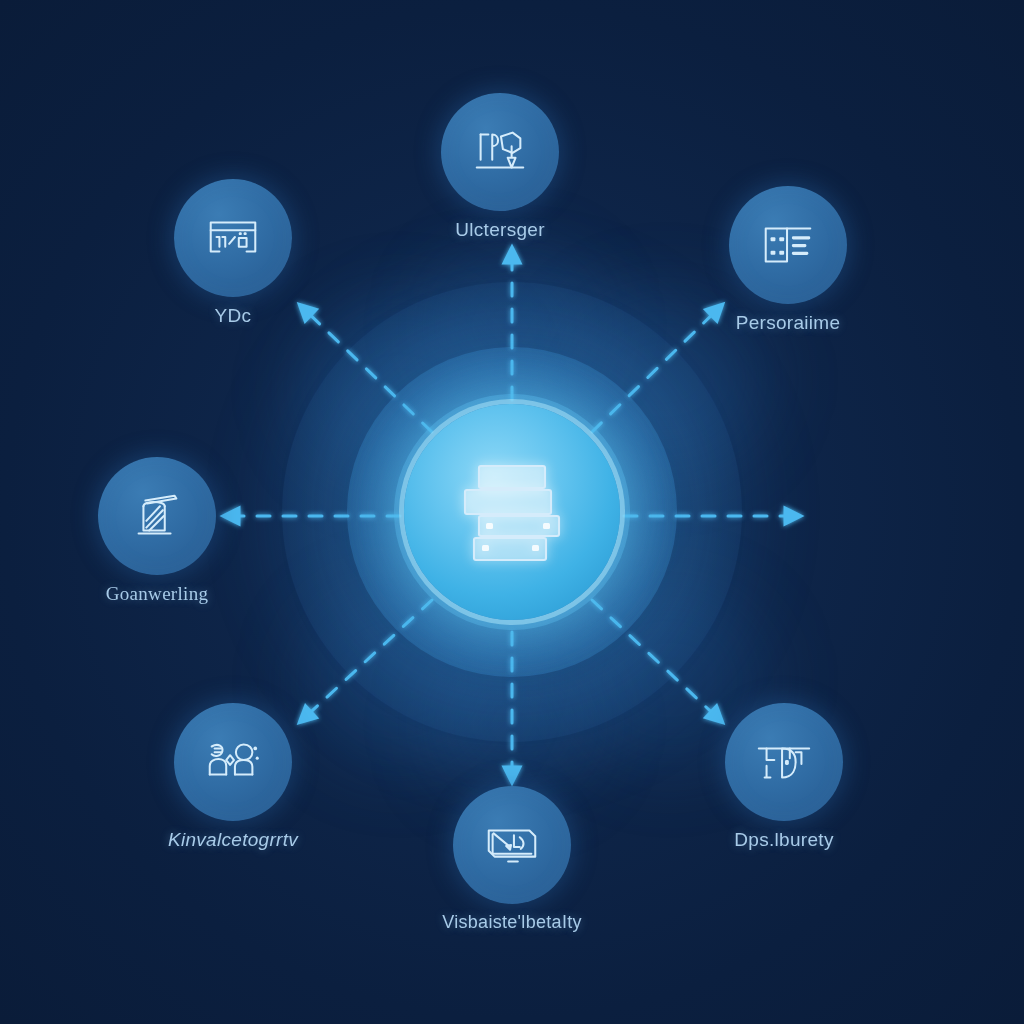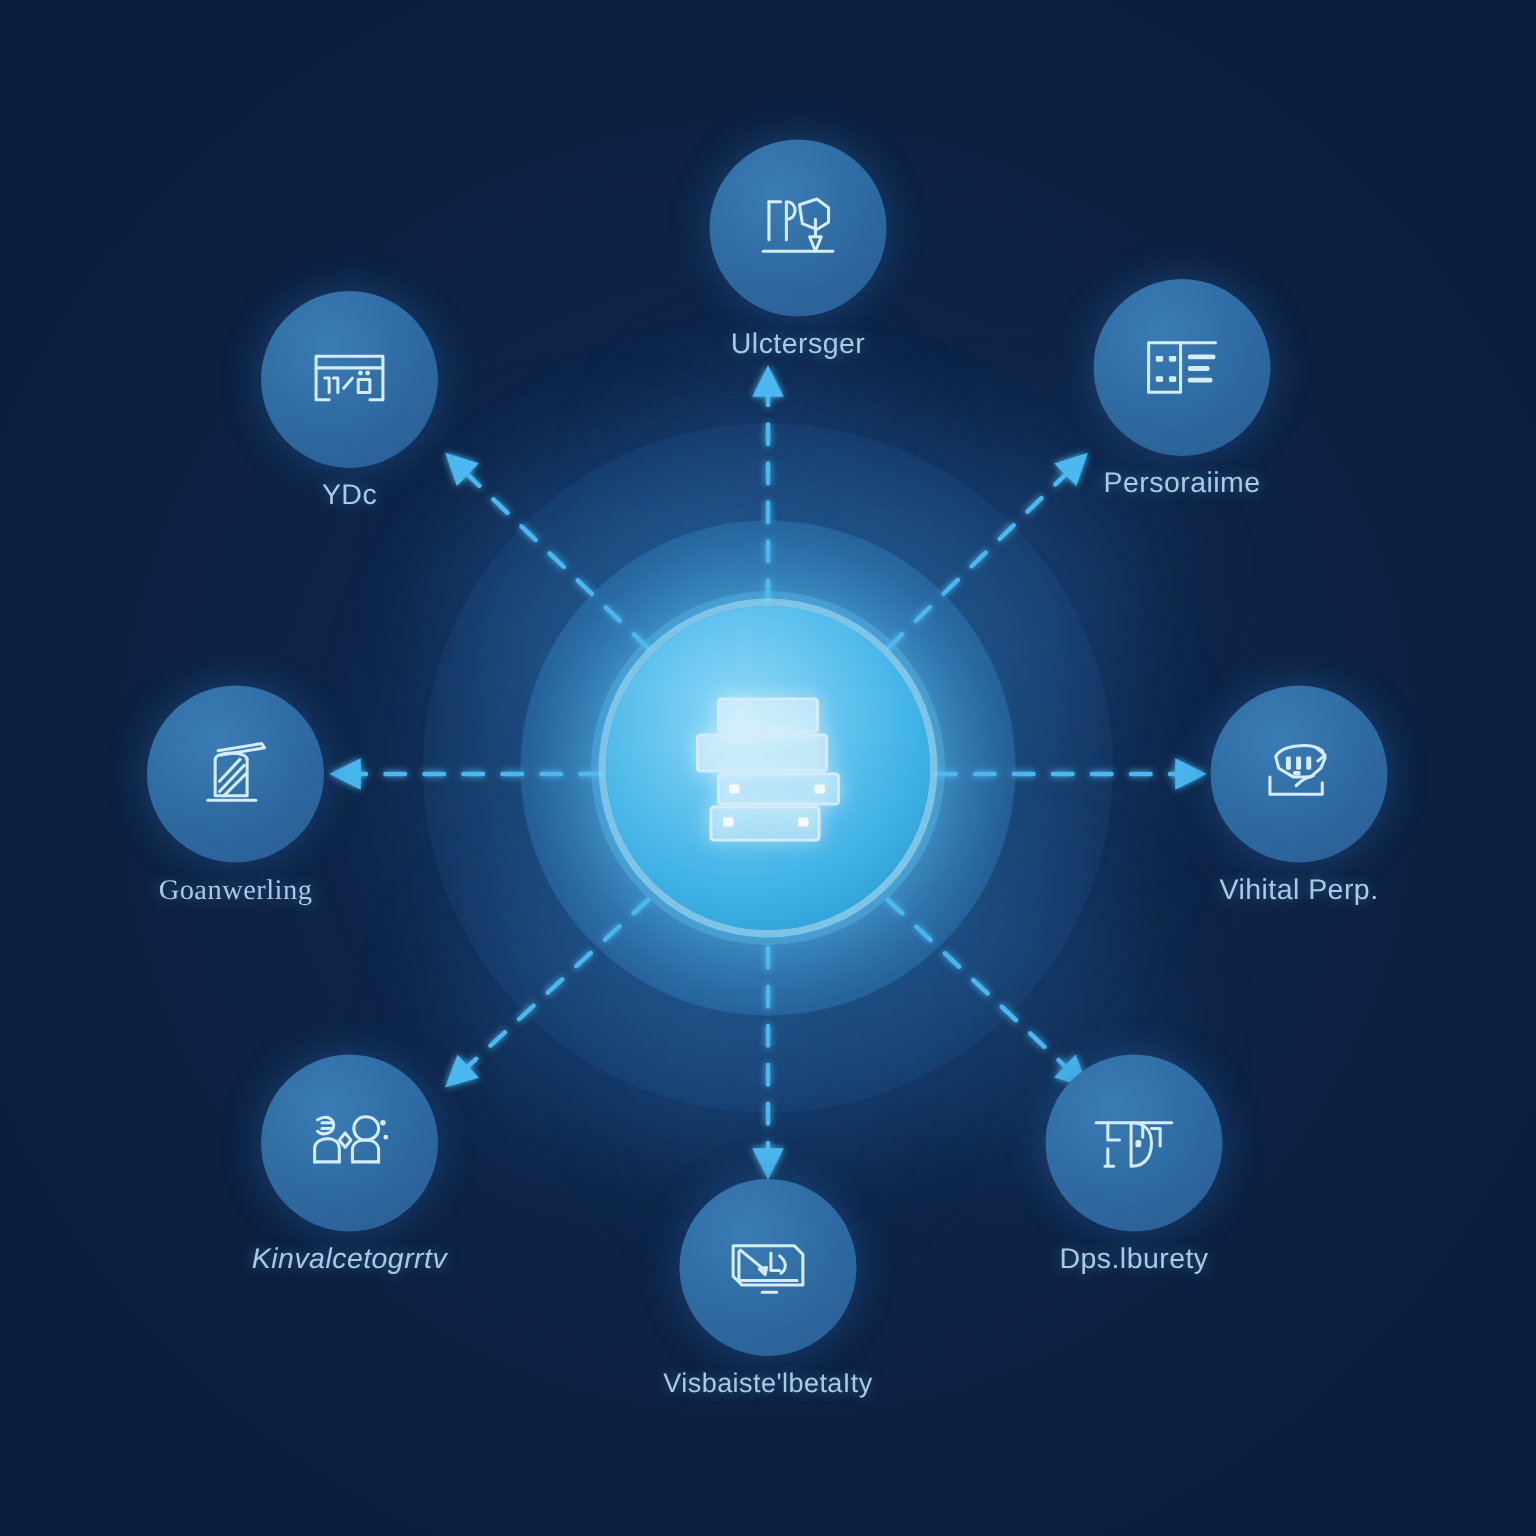--- a/index.html
+++ b/index.html
@@ -180,21 +180,21 @@
       </g>
       <g fill="rgba(255,255,255,0.85)">
         <rect x="38" y="75" width="7" height="6" rx="1.5"></rect>
         <rect x="95" y="75" width="7" height="6" rx="1.5"></rect>
         <rect x="34" y="97" width="7" height="6" rx="1.5"></rect>
         <rect x="84" y="97" width="7" height="6" rx="1.5"></rect>
       </g>
     </svg>
   </div>
 
-  <div class="node" style="left:532px;top:152px;">
+  <div class="node" style="left:500px;top:152px;">
     <div class="node-circle">
       <svg class="node-icon" viewBox="0 0 64 64">
         <g class="ico">
           <path d="M12 14 L12 40"></path>
           <path d="M12 14 L20 14"></path>
           <path d="M24 14 L24 40 M24 14 C32 14 32 26 24 26"></path>
           <path d="M33 16 L45 12 L53 18 L53 28 L45 33 L35 29 Z"></path>
           <path d="M44 26 L44 38 M40 38 L48 38 L44 48 Z"></path>
           <path d="M8 48 L56 48"></path>
         </g>
@@ -217,41 +217,22 @@
           <rect x="23" y="38" width="5" height="4" rx="1"></rect>
           <rect x="36" y="23" width="19" height="3.4" rx="1.5"></rect>
           <rect x="36" y="31" width="15" height="3.4" rx="1.5"></rect>
           <rect x="36" y="39" width="17" height="3.4" rx="1.5"></rect>
         </g>
       </svg>
     </div>
     <div class="node-label">Persoraiime</div>
   </div>
 
-  <div class="node" style="left:866px;top:516px;">
-    <div class="node-circle">
-      <svg class="node-icon" viewBox="0 0 64 64">
-        <g class="ico">
-          <path d="M16 20 C20 12 40 10 48 16 L50 21 L47 28 L40 34 L28 34 L18 28 Z"></path>
-          <path d="M12 34 L12 46 L48 46 L48 38"></path>
-          <path d="M44 14 L50 19 L45 23"></path>
-          <path d="M30 40 C34 36 38 34 42 33"></path>
-        </g>
-        <g class="ico-f">
-          <rect x="23" y="20" width="3.4" height="9" rx="1"></rect>
-          <rect x="30" y="20" width="3.4" height="9" rx="1"></rect>
-          <rect x="37" y="20" width="3.4" height="9" rx="1"></rect>
-          <rect x="28" y="30" width="5" height="3" rx="1"></rect>
-        </g>
-      </svg>
-    </div>
-    <div class="node-label">Vihital Perp.</div>
-  </div>
-
-  <div class="node" style="left:756px;top:762px;text-align:right;">
+
+  <div class="node" style="left:784px;top:762px;text-align:right;">
     <div class="node-circle">
       <svg class="node-icon" viewBox="0 0 64 64">
         <g class="ico">
           <path d="M6 18 L58 18"></path>
           <path d="M14 18 L14 30 M14 30 L22 30"></path>
           <path d="M14 36 L14 48 M12 48 L18 48"></path>
           <path d="M30 18 L30 48 C42 48 44 38 44 32 C44 24 40 18 30 18 Z"></path>
           <path d="M38 18 L38 28 M44 22 L50 22 L50 34"></path>
         </g>
         <g class="ico-f">
@@ -309,21 +290,21 @@
           <path d="M18 22 C18 16 40 16 40 22"></path>
           <path d="M20 16 L50 11 L52 14 L22 19"></path>
           <path d="M13 50 L46 50"></path>
           <path d="M21 44 L38 26 M21 37 L35 22 M24 47 L39 32"></path>
         </g>
       </svg>
     </div>
     <div class="node-label">Goanwerling</div>
   </div>
 
-  <div class="node" style="left:233px;top:253px;">
+  <div class="node" style="left:233px;top:238px;">
     <div class="node-circle">
       <svg class="node-icon" viewBox="0 0 64 64">
         <g class="ico">
           <path d="M9 16 L55 16 L55 46 L46 46 M9 16 L9 46 L18 46"></path>
           <path d="M9 24 L55 24"></path>
           <path d="M18 31 L18 41 M15 31 L18 31"></path>
           <path d="M24 31 L24 41 M21 31 L24 31"></path>
           <path d="M28 38 L34 31"></path>
           <path d="M38 32 L46 32 L46 41 L38 41 Z"></path>
         </g>

